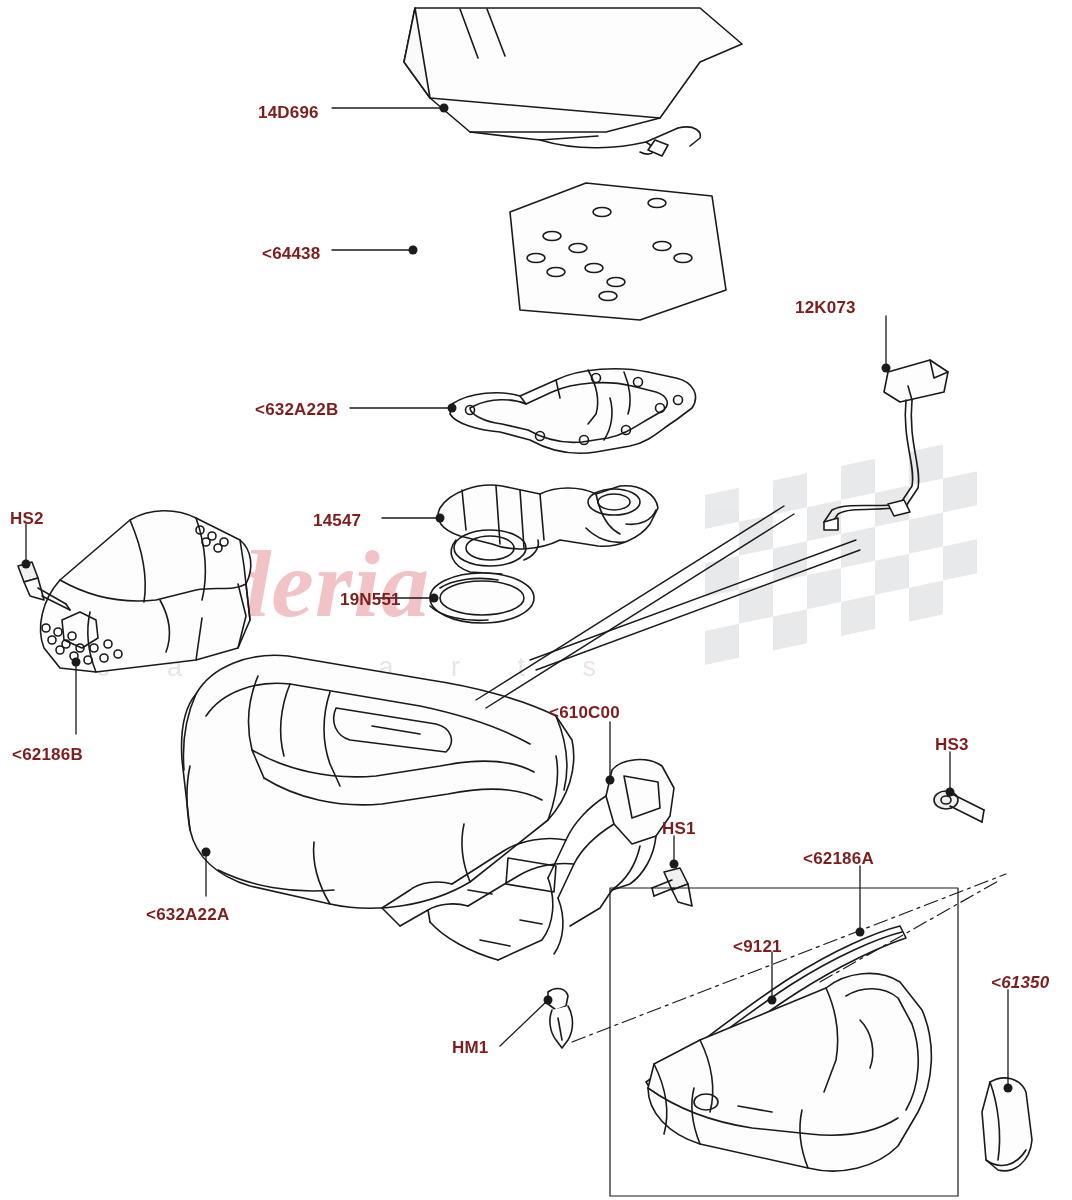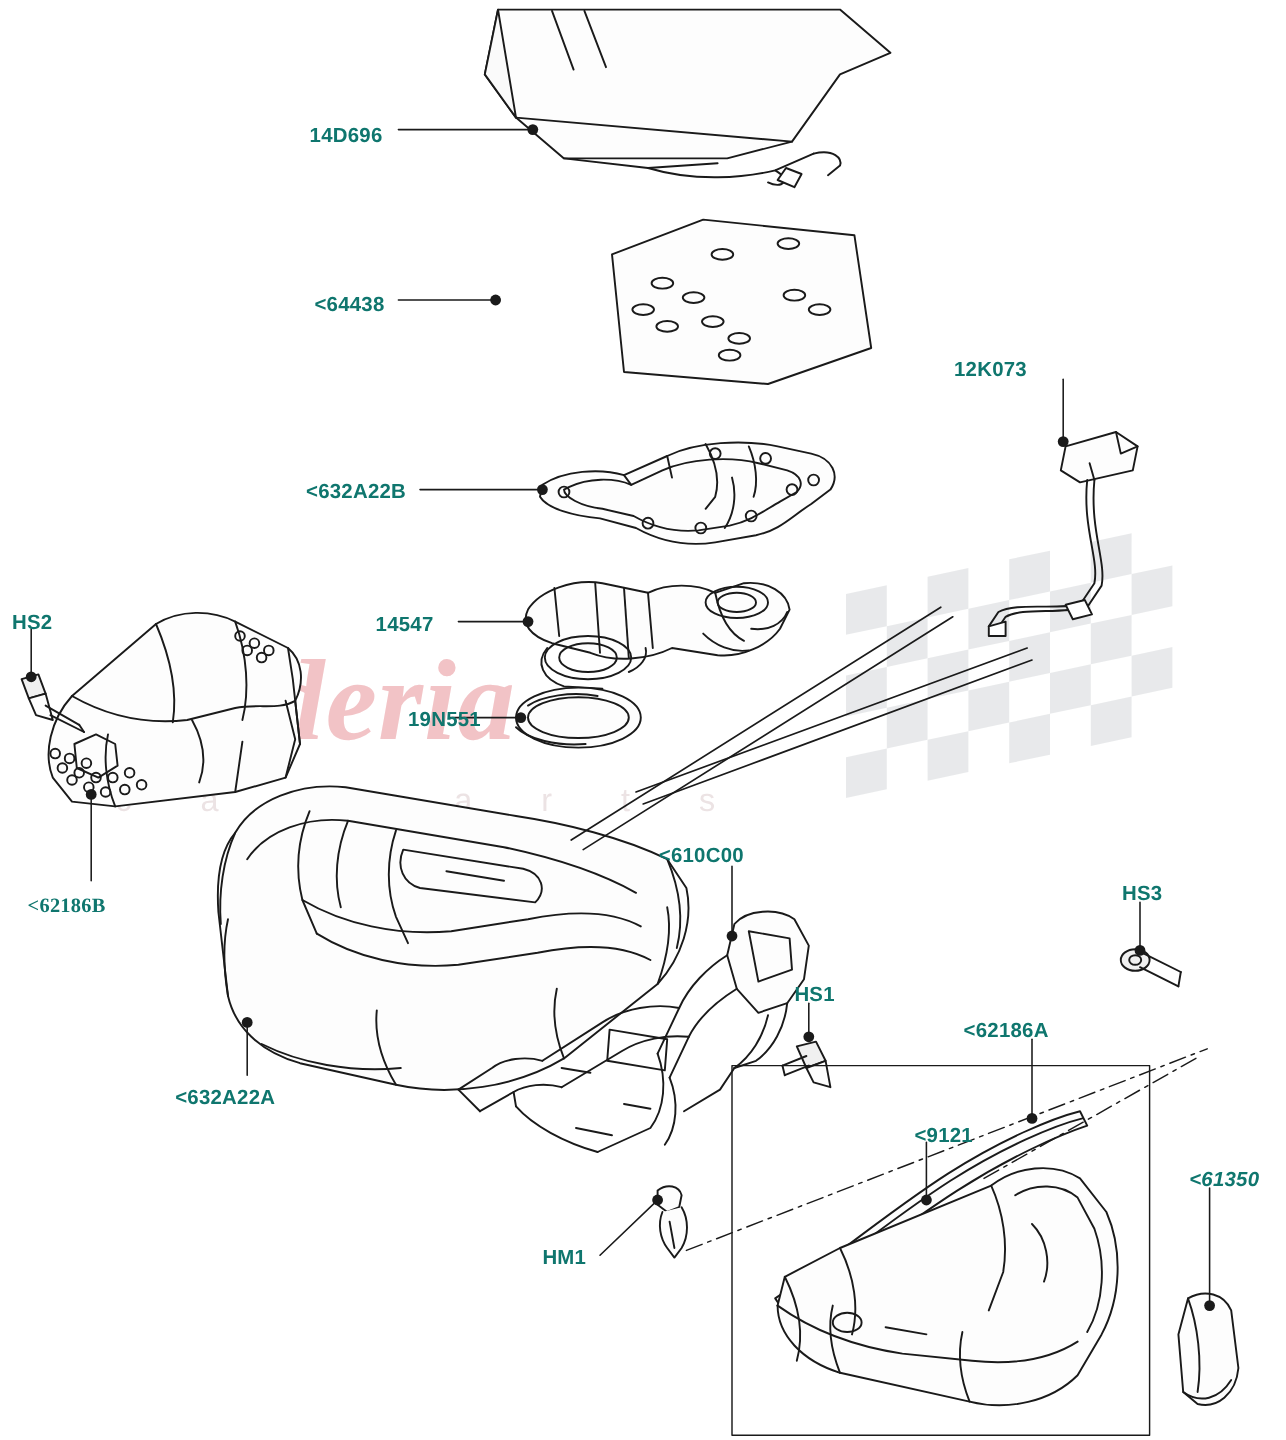--- a/index.html
+++ b/index.html
@@ -17,21 +17,21 @@
   }
   #stage svg.layer {
     position: absolute;
     left: 0;
     top: 0;
     width: 1072px;
     height: 1200px;
   }
   .label {
     position: absolute;
-    color: #0f766e;
+    color: #7f1d1d;
     font-family: "Liberation Sans", sans-serif;
     font-size: 17px;
     font-weight: 700;
     white-space: nowrap;
     letter-spacing: 0.2px;
   }
   .wm {
     position: absolute;
     pointer-events: none;
     user-select: none;
@@ -362,23 +362,23 @@
     </g>
   </svg>
 
   <div class="label" style="left:258px; top:103px;">14D696</div>
   <div class="label" style="left:262px; top:244px;">&lt;64438</div>
   <div class="label" style="left:795px; top:298px;">12K073</div>
   <div class="label" style="left:255px; top:400px;text-align:center;">&lt;632A22B</div>
   <div class="label" style="left:10px;  top:509px;">HS2</div>
   <div class="label" style="left:313px; top:511px;text-align:center;">14547</div>
   <div class="label" style="left:299px; top:590px;margin-left:41px;">19N551</div>
-  <div class="label" style="left:23px;  top:745px;font-family:Liberation Serif, serif;">&lt;62186B</div>
+  <div class="label" style="left:12px;  top:745px;">&lt;62186B</div>
   <div class="label" style="left:549px; top:703px;">&lt;610C00</div>
   <div class="label" style="left:935px; top:735px;">HS3</div>
   <div class="label" style="left:662px; top:819px;">HS1</div>
   <div class="label" style="left:803px; top:849px;">&lt;62186A</div>
   <div class="label" style="left:146px; top:905px;">&lt;632A22A</div>
-  <div class="label" style="left:733px; top:937px;margin-left:29px;">&lt;9121</div>
+  <div class="label" style="left:733px; top:937px;">&lt;9121</div>
   <div class="label" style="left:991px; top:973px;font-style:italic;">&lt;61350</div>
   <div class="label" style="left:452px; top:1038px;">HM1</div>
 
 </div>
 
 </body></html>

